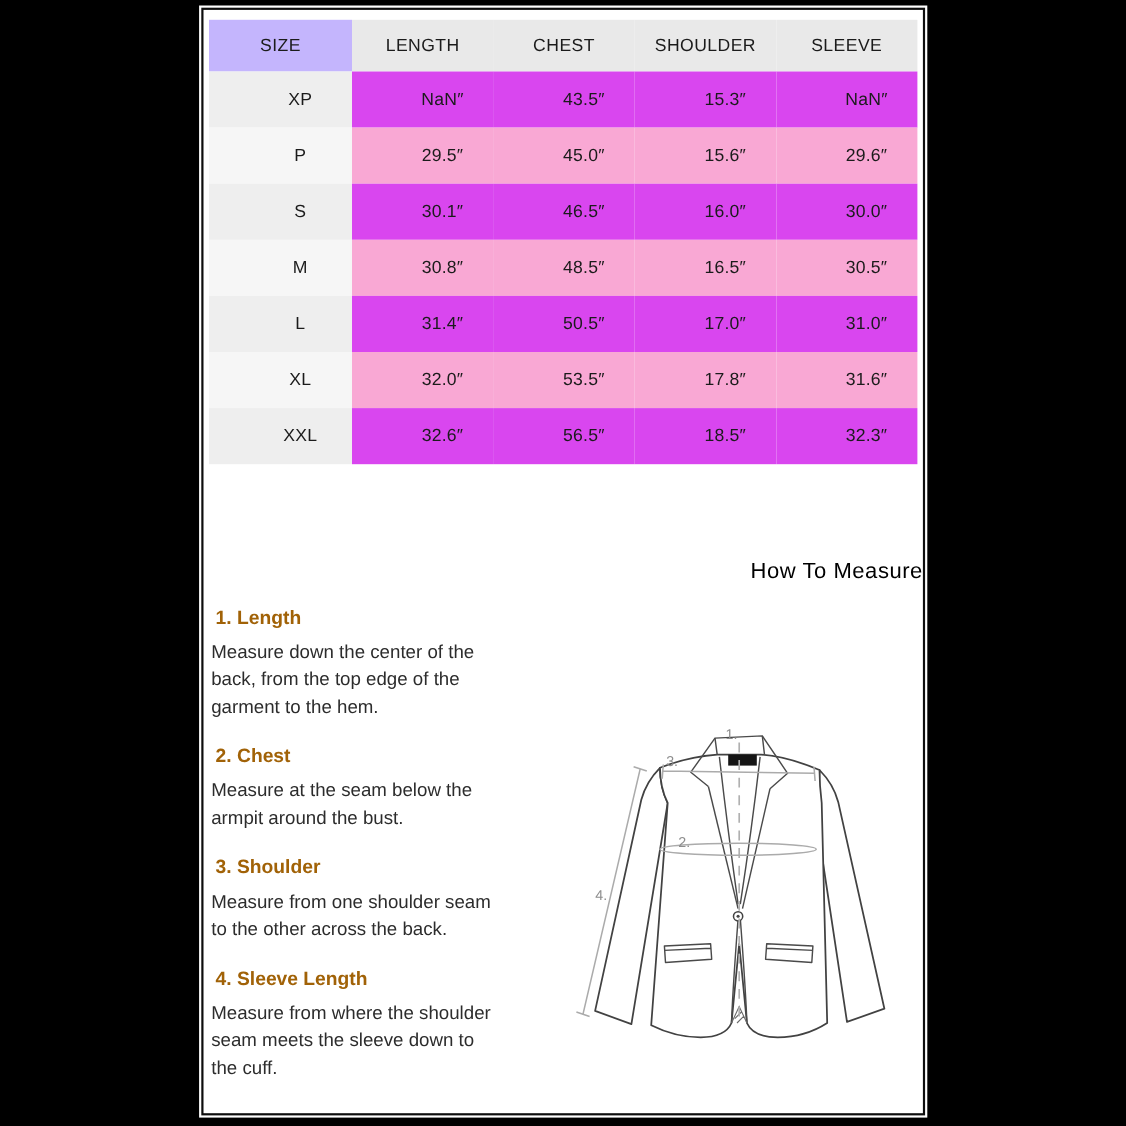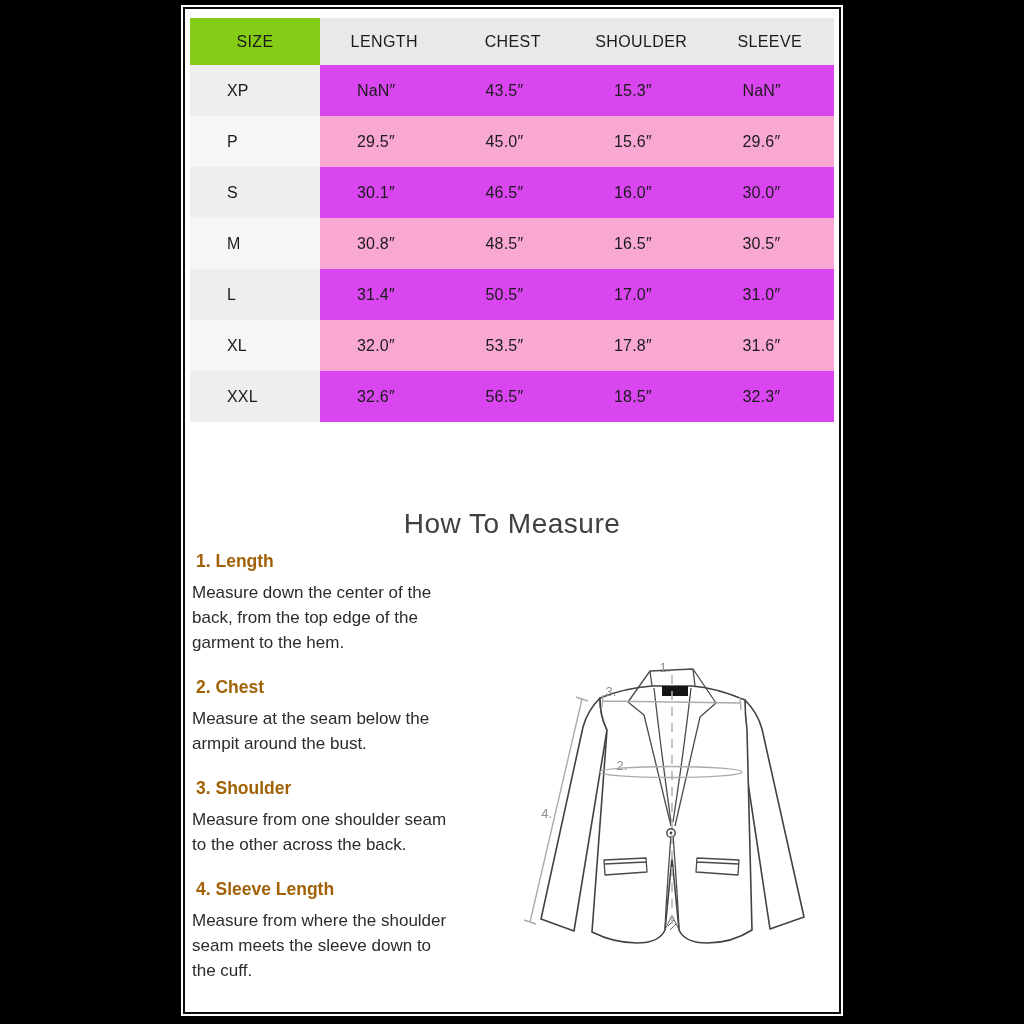--- a/index.html
+++ b/index.html
@@ -13,34 +13,34 @@
   }
   
   .size-table{
     position:absolute;left:5px;top:9px;width:644px;
     border-collapse:collapse;table-layout:fixed;
   }
   .size-table th{
     height:45px;background:#e9e9e9;font-size:16px;font-weight:400;
     color:#1b1b1b;text-align:center;letter-spacing:.4px;
   }
-  .size-table th:first-child{background:#84cc16;width:128px;}
+  .size-table th:first-child{background:#c4b5fd;width:128px;}
   .size-table td{
-    height:49px;font-size:16px;color:#1b1b1b;
+    height:49px;font-size:16px;color:#1b1b1b;text-align:center;
     letter-spacing:.2px;
     padding-left:37px;
   }
   .size-table tr.odd td{background:#d946ef;}
   .size-table tr.odd td:first-child{background:#eeeeee;}
   .size-table tr.even td{background:#f9a8d4;}
   .size-table tr.even td:first-child{background:#f6f6f6;}
   
   .howto-title{
-    position:absolute;top:499px;left:0;width:100%;text-align:center;
-    font-size:28px;font-weight:400;color:#404040;letter-spacing:.5px;
+    position:absolute;top:499px;left:0;width:100%;text-align:right;
+    font-size:20px;font-weight:400;color:#000000;letter-spacing:.5px;
   }
   .steps{position:absolute;left:3px;top:542px;width:282px;}
   .step-heading{
     font-size:17.5px;font-weight:700;color:#a16207;
     margin:22px 0 8px 0;padding-left:8px;
   }
   .step:first-child .step-heading{margin-top:0;}
   .step-body{
     font-size:17px;line-height:25px;color:#2c2c2c;margin:4px;
     white-space:pre-line;

